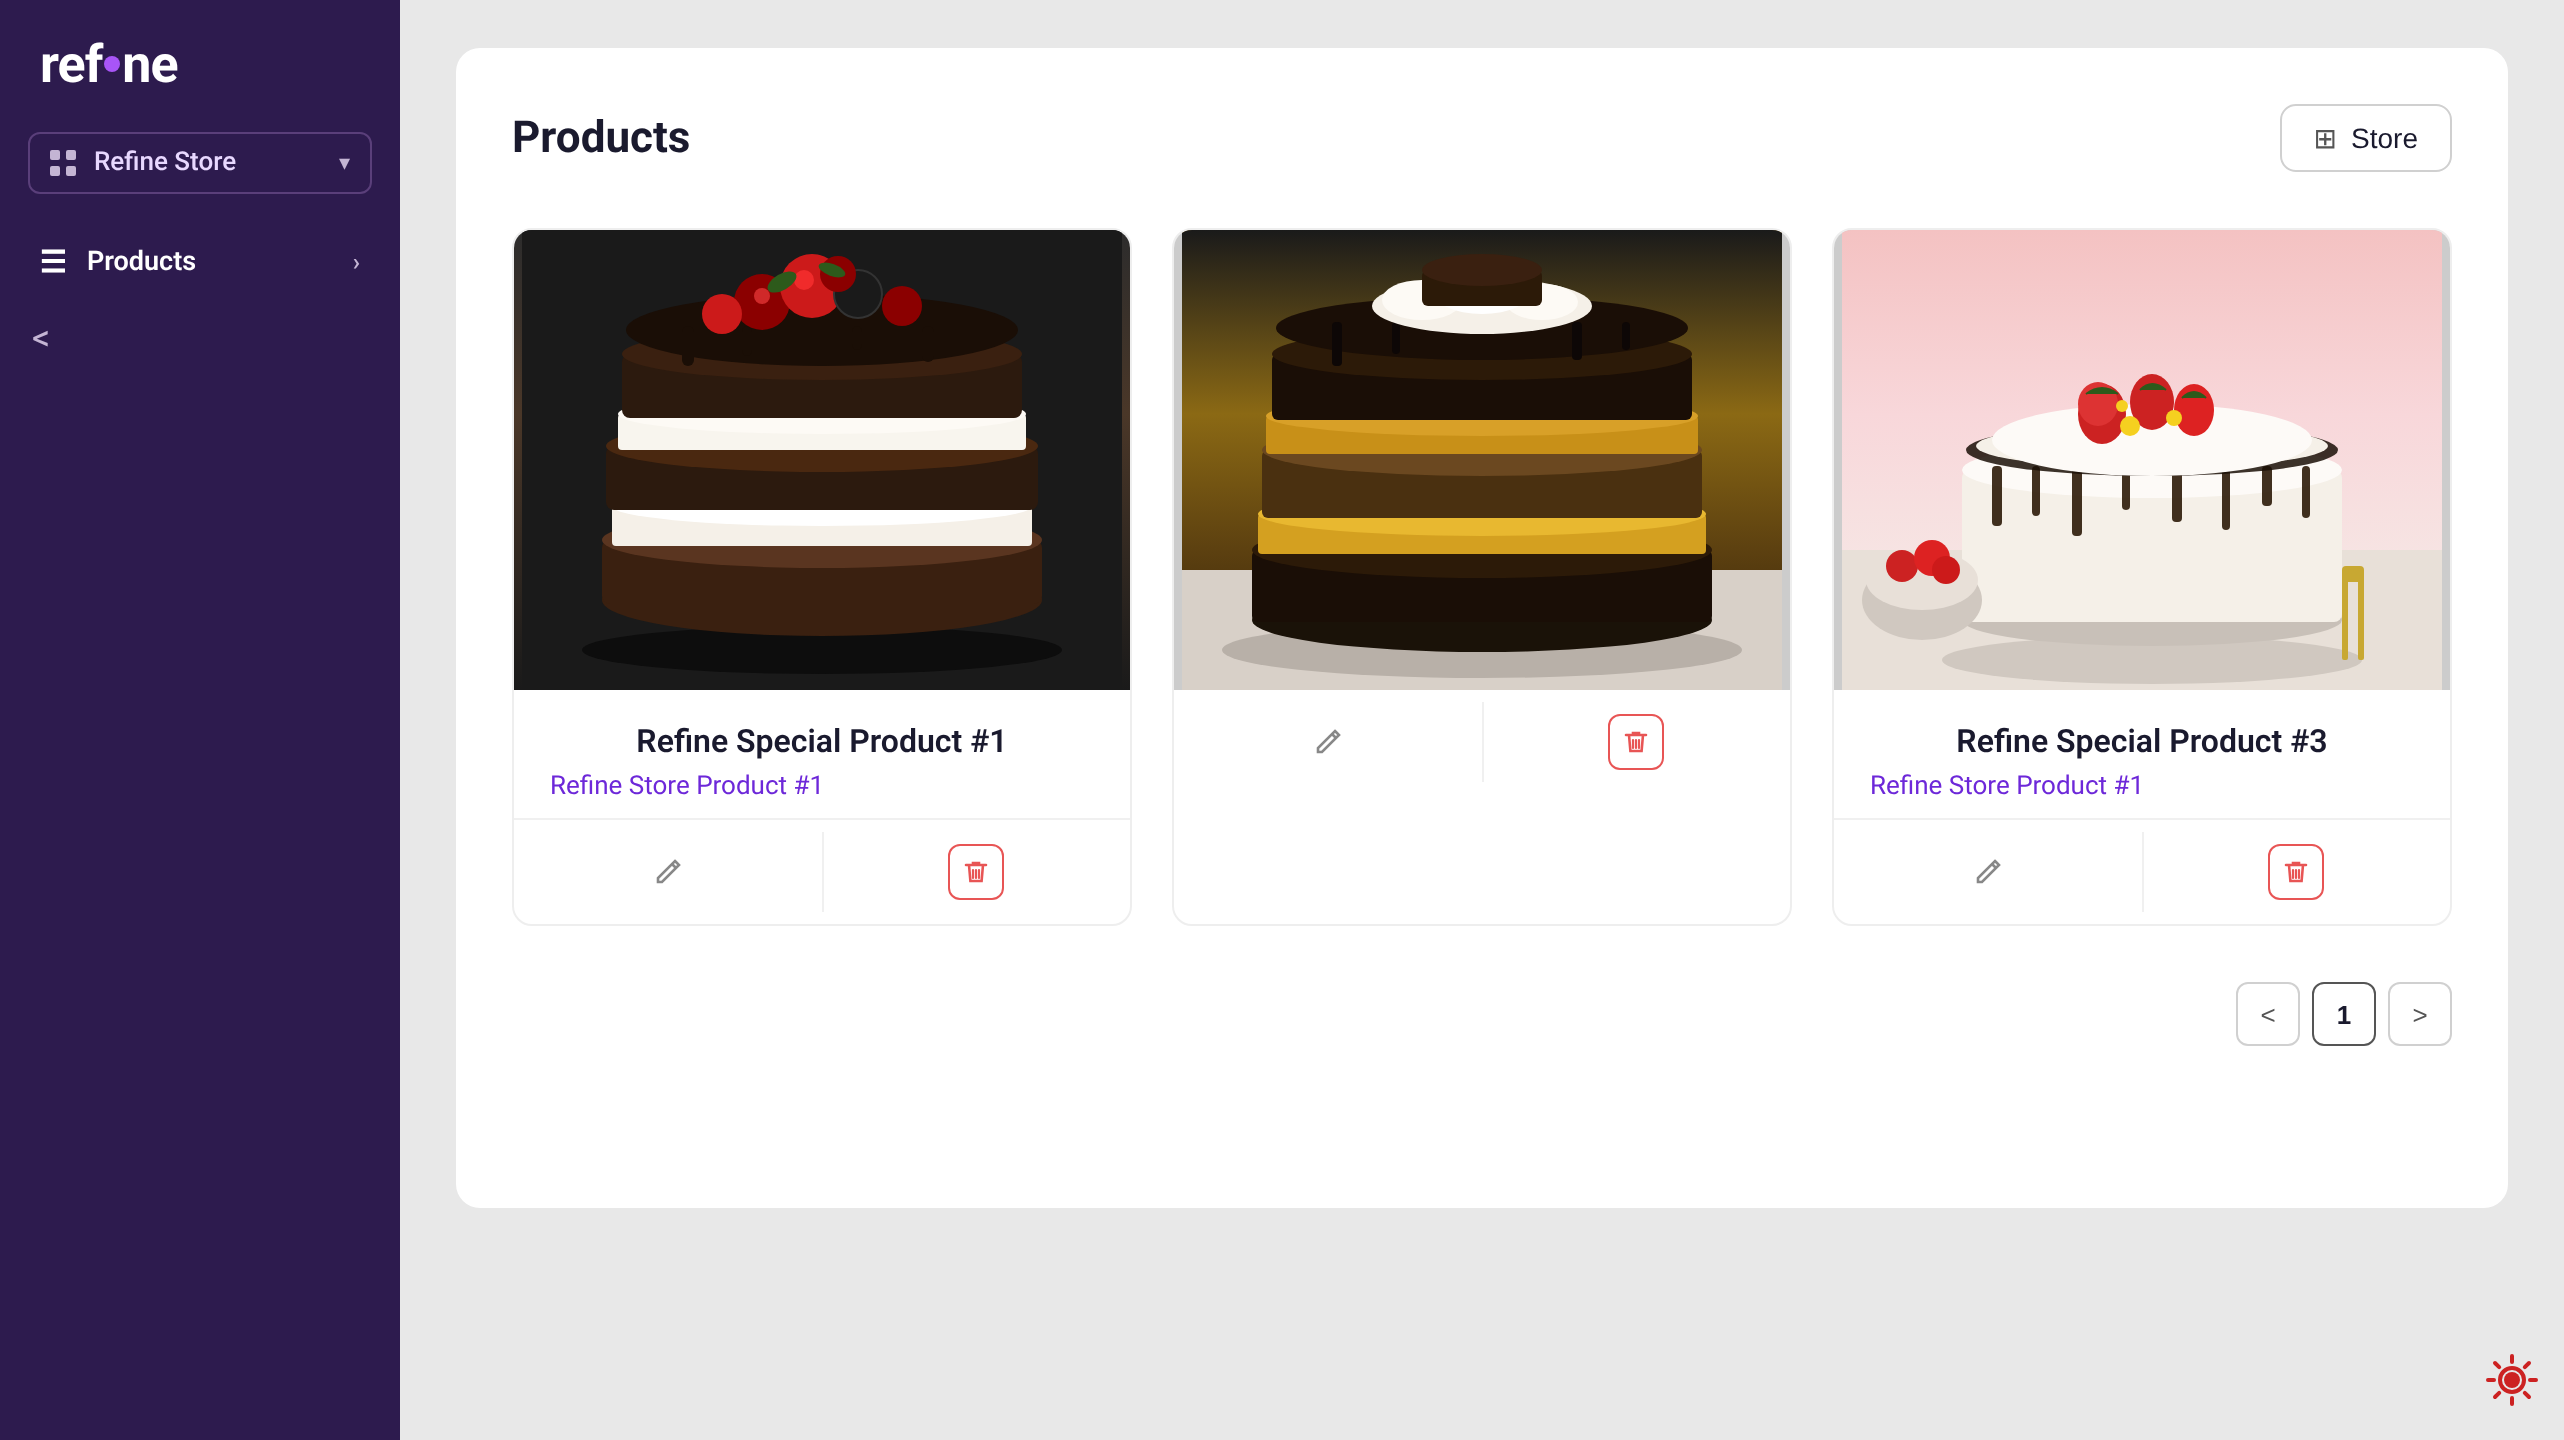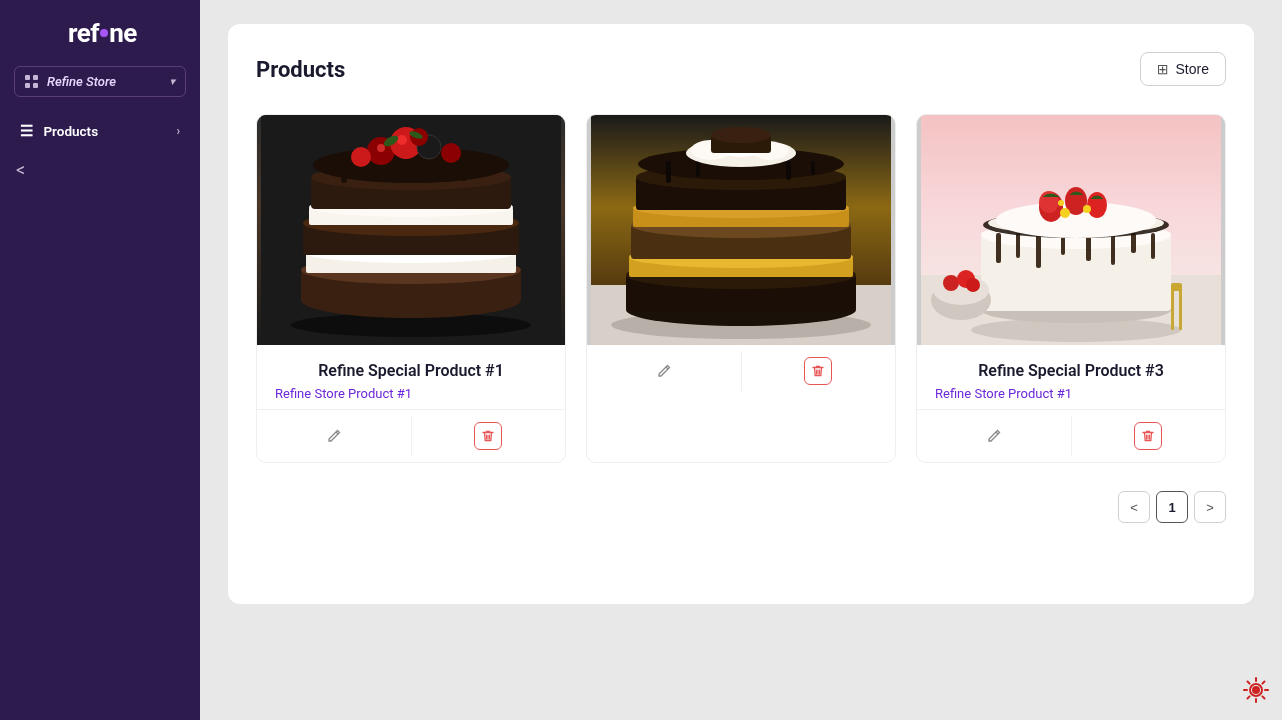--- a/index.html
+++ b/index.html
@@ -20,21 +20,20 @@
       flex-direction: column;
       align-items: stretch;
       flex-shrink: 0;
       position: relative;
     }
 
     .sidebar-logo {
       padding: 18px 20px 14px;
       display: flex;
       align-items: center;
-      margin-left: 48px;
     }
 
     .logo-text {
       color: #fff;
       font-size: 26px;
       font-weight: 700;
       letter-spacing: -0.5px;
     }
 
     .logo-dot {
@@ -52,21 +51,20 @@
     .store-selector {
       margin: 4px 14px 16px;
       background: transparent;
       border: 1.5px solid #5a3f7a;
       border-radius: 6px;
       display: flex;
       align-items: center;
       padding: 7px 10px;
       cursor: pointer;
       gap: 8px;
-      font-style: italic;
     }
 
     .store-selector-icon {
       color: #c4b5d4;
       font-size: 14px;
       display: grid;
       grid-template-columns: 1fr 1fr;
       gap: 2px;
       width: 14px;
       height: 14px;

